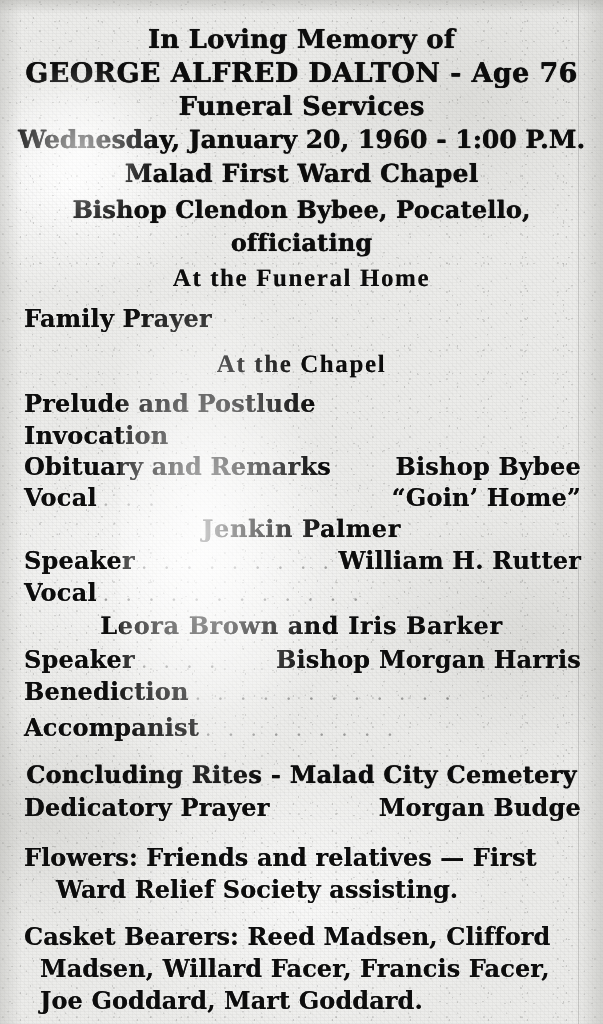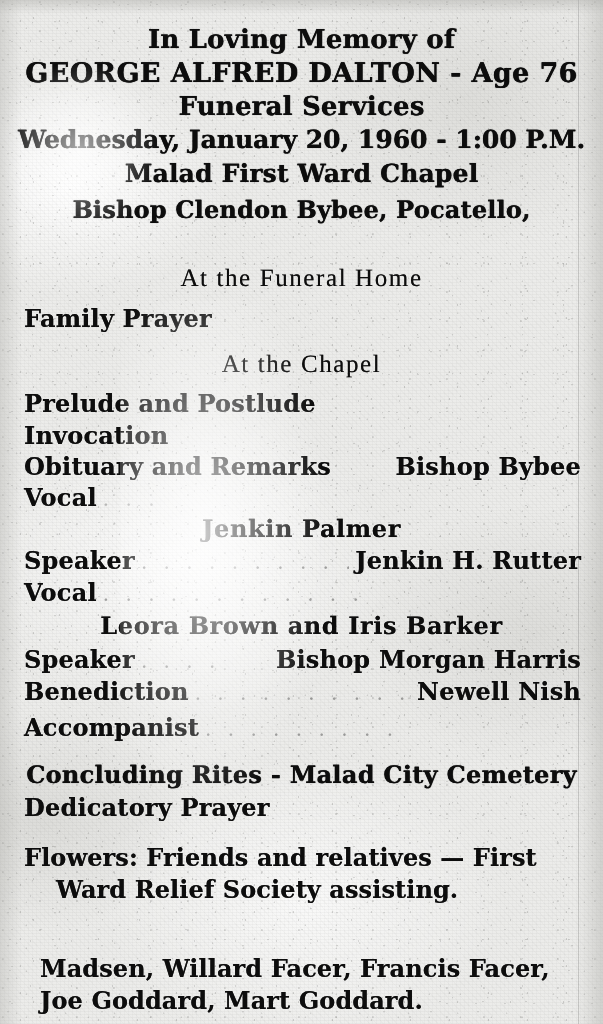--- a/index.html
+++ b/index.html
@@ -124,21 +124,21 @@
   .hd1 { font-size: 26px; }
   .hd2 { font-size: 27px; letter-spacing: 0.4px; }
   .hd3 { font-size: 26px; }
   .hd4 { font-size: 25px; letter-spacing: 0px; }
   .hd5 { font-size: 25px; }
   .hd6 { font-size: 24px; }
 
   
   .section {
     font-family: "Liberation Serif", "DejaVu Serif", serif;
-    font-weight: 400;
+    font-weight: 700;
     font-size: 25px;
     text-align: center;
     letter-spacing: 1.6px;
     text-shadow: 0 0 0.5px rgba(0,0,0,0.6);
   }
 
   
   .center-name {
     font-family: "DejaVu Serif", "Liberation Serif", serif;
     font-weight: 700;
@@ -231,20 +231,21 @@
     <div class="line hd hd2" style="top:58px;">GEORGE ALFRED DALTON - Age 76</div>
 
     <div class="line hd hd3" style="top:92px;">Funeral Services</div>
 
     <div class="line hd hd4" style="top:125px;">Wednesday, January 20, 1960 - 1:00 P.M.</div>
 
     <div class="line hd hd5" style="top:159px;">Malad First Ward Chapel</div>
 
     <div class="line hd hd6" style="top:195px;">Bishop Clendon Bybee, Pocatello,</div>
 
+    <div class="line hd hd6" style="top:228px;">officiating</div>
 
     <div class="line section" style="top:265px;">At the Funeral Home</div>
 
     <div class="entry" style="top:304px;">
       <span class="role">Family Prayer</span>
       <span class="leader"></span>
     </div>
 
     <div class="line section" style="top:351px;">At the Chapel</div>
 
@@ -260,64 +261,66 @@
 
     <div class="entry" style="top:452px;">
       <span class="role">Obituary and Remarks</span>
       <span class="leader"></span>
       <span class="who">Bishop Bybee</span>
     </div>
 
     <div class="entry" style="top:483px;">
       <span class="role">Vocal</span>
       <span class="leader fade-light">. .  .</span>
+      <span class="who">“Goin’ Home”</span>
     </div>
 
     <div class="line center-name" style="top:514px;">Jenkin Palmer</div>
 
     <div class="entry" style="top:546px;">
       <span class="role">Speaker</span>
       <span class="leader fade-mid">. . . . . . . . . .</span>
-      <span class="who">Jenkin H. Rutter</span>
+      <span class="who">William H. Rutter</span>
     </div>
 
     <div class="entry" style="top:578px;">
       <span class="role">Vocal</span>
       <span class="leader fade-mid">. . . . . . . . . . . .</span>
     </div>
 
     <div class="line center-name" style="top:611px;">Leora Brown and Iris Barker</div>
 
     <div class="entry" style="top:645px;">
       <span class="role">Speaker</span>
       <span class="leader fade-mid">. . . .</span>
       <span class="who">Bishop Morgan Harris</span>
     </div>
 
     <div class="entry" style="top:677px;">
       <span class="role">Benediction</span>
       <span class="leader fade-mid">. . . . . . . . . . . .</span>
-      <span class="who">Newell Nish</span>
     </div>
 
     <div class="entry" style="top:713px;">
       <span class="role">Accompanist</span>
       <span class="leader fade-mid">. . . . . . . . .</span>
     </div>
 
     <div class="line hd" style="top:760px; font-size:24px; letter-spacing:0.3px;">Concluding Rites - Malad City Cemetery</div>
 
     <div class="entry" style="top:793px;">
       <span class="role">Dedicatory Prayer</span>
       <span class="leader"></span>
+      <span class="who">Morgan Budge</span>
     </div>
 
     <div class="para-line" style="top:875px; left:56px;">Ward Relief Society assisting.</div>
     <div class="para-line" style="top:843px; left:24px;">Flowers: Friends and relatives — First</div>
 
+    <div class="para-line" style="top:922px; left:24px;">Casket Bearers: Reed Madsen, Clifford</div>
     <div class="para-line" style="top:954px; left:40px;">Madsen, Willard Facer, Francis Facer,</div>
     <div class="para-line" style="top:986px; left:40px;">Joe Goddard, Mart Goddard.</div>
 
   </div>
 
   <div class="wash"></div>
   <div class="wash2"></div>
 </div>
 
 </body></html>

